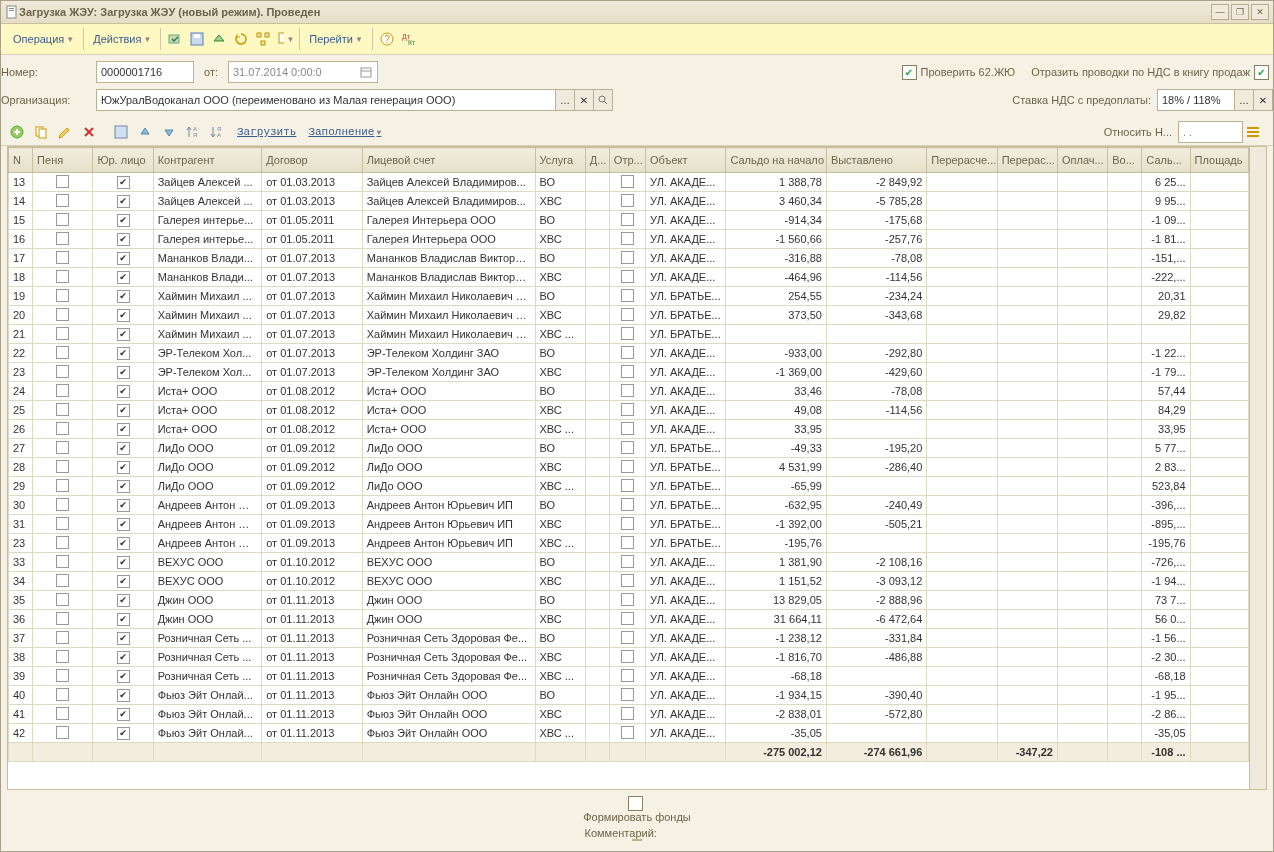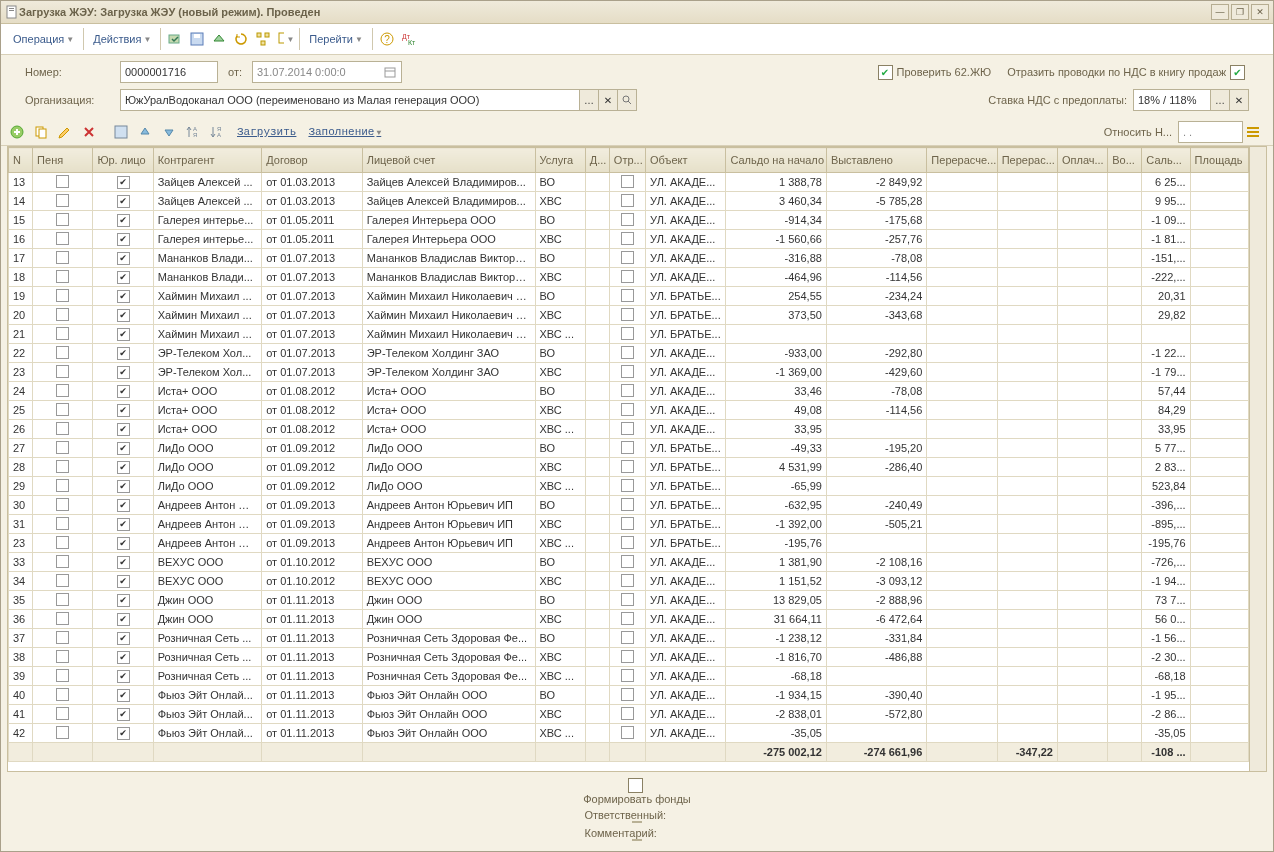--- a/index.html
+++ b/index.html
@@ -1,25 +1,25 @@
 <!DOCTYPE html>
 <html><head>
 <meta charset="utf-8">
 <style>
   html,body{margin:0;padding:0;font-family:Tahoma,Arial,sans-serif;font-size:11px;color:#333;background:#f5f1e4;height:100%;}
   .window{width:1272px;height:850px;border:1px solid #a9a08a;background:#f5f1e4;display:flex;flex-direction:column;overflow:hidden;}
   .titlebar{height:22px;background:linear-gradient(#efeadb,#e5ddc6);border-bottom:1px solid #c9bf9f;display:flex;align-items:center;padding:0 4px;}
   .titlebar .tx{flex:1;color:#6b624a;font-weight:bold;white-space:nowrap;overflow:hidden;}
   .titlebar .win-btn{width:16px;height:14px;margin-left:2px;border:1px solid #b6ad91;background:#efeadb;display:flex;align-items:center;justify-content:center;font-size:9px;color:#6b624a;cursor:pointer;}
-  .menubar{height:30px;background:#ffffff;border-bottom:1px solid #d8d0b8;display:flex;align-items:center;padding:0 6px;}
+  .menubar{height:30px;background:#fef9c3;border-bottom:1px solid #d8d0b8;display:flex;align-items:center;padding:0 6px;}
   .menubar .m{padding:3px 6px;color:#3b5b8c;cursor:pointer;display:flex;align-items:center;}
   .menubar .sep{width:1px;height:22px;background:#d0c8ae;margin:0 3px;}
   .menubar .ic{width:18px;height:18px;margin:0 2px;display:inline-flex;align-items:center;justify-content:center;cursor:pointer;}
   .dd{font-size:8px;color:#888;margin-left:2px;}
-  .form-area{padding:6px 24px 2px;display:flex;flex-direction:column;}
+  .form-area{padding:6px 0 2px;display:flex;flex-direction:column;}
   .frow{display:flex;align-items:center;margin-bottom:6px;}
   .frow .lbl{color:#6e644b;width:95px;}
   .inp{border:1px solid #b9b195;background:#fff;height:20px;padding:0 4px;display:flex;align-items:center;}
   .inp.num{width:88px;align-items:center;}
   .frow .ot{margin:0 10px;color:#6e644b;}
   .inp.date{width:140px;color:#888;}
   .right-group{margin-left:auto;display:flex;align-items:center;}
   .chk{width:13px;height:13px;border:1px solid #8a8164;background:#fff;display:inline-flex;align-items:center;justify-content:center;margin-right:4px;font-size:10px;color:#2a4;}
   .inp.org{width:450px;position:relative;}
   .sel-btn{border:1px solid #b9b195;width:18px;height:20px;background:#efeadb;display:flex;align-items:center;justify-content:center;cursor:pointer;font-size:10px;margin-left:-1px;}
@@ -918,21 +918,17 @@
     </div>
     <div class="scrollbar-v"></div>
   </div>
 
   <div class="bottom-form">
     <div class="frow">
       <span class="chk"></span>
       <span style="color:#6e644b;">Формировать фонды</span>
     </div>
     <div class="frow">
-      <span class="lbl" style="width:105px;">Ответственный:</span>
-      <span class="inp"></span>
-    </div>
-    <div class="frow">
       <span class="lbl" style="width:105px;">Комментарий:</span>
       <span class="inp"></span>
     </div>
   </div>
 </div>
 
 </body></html>

